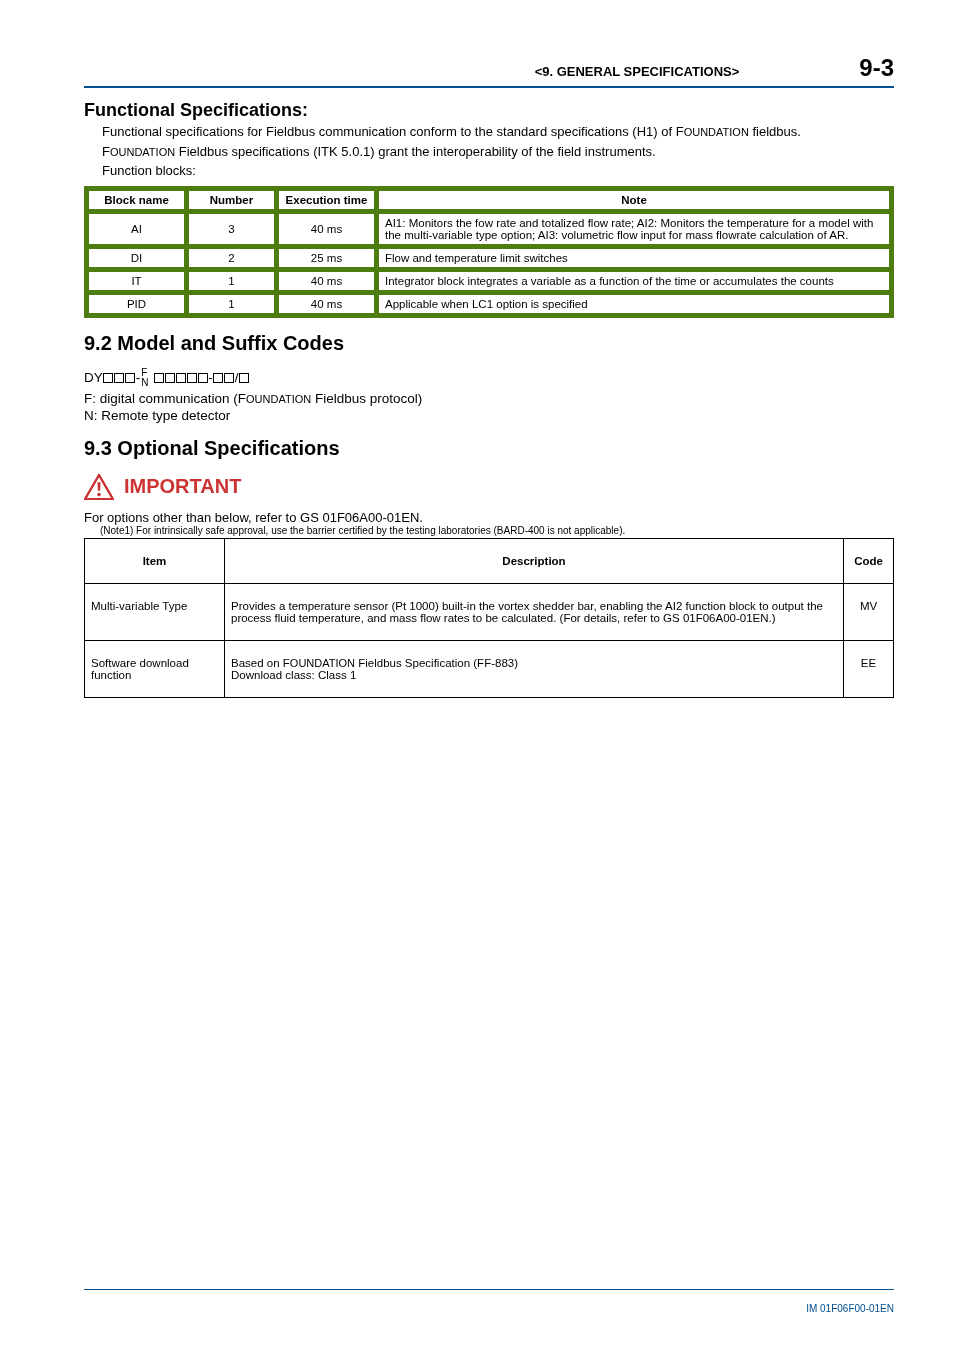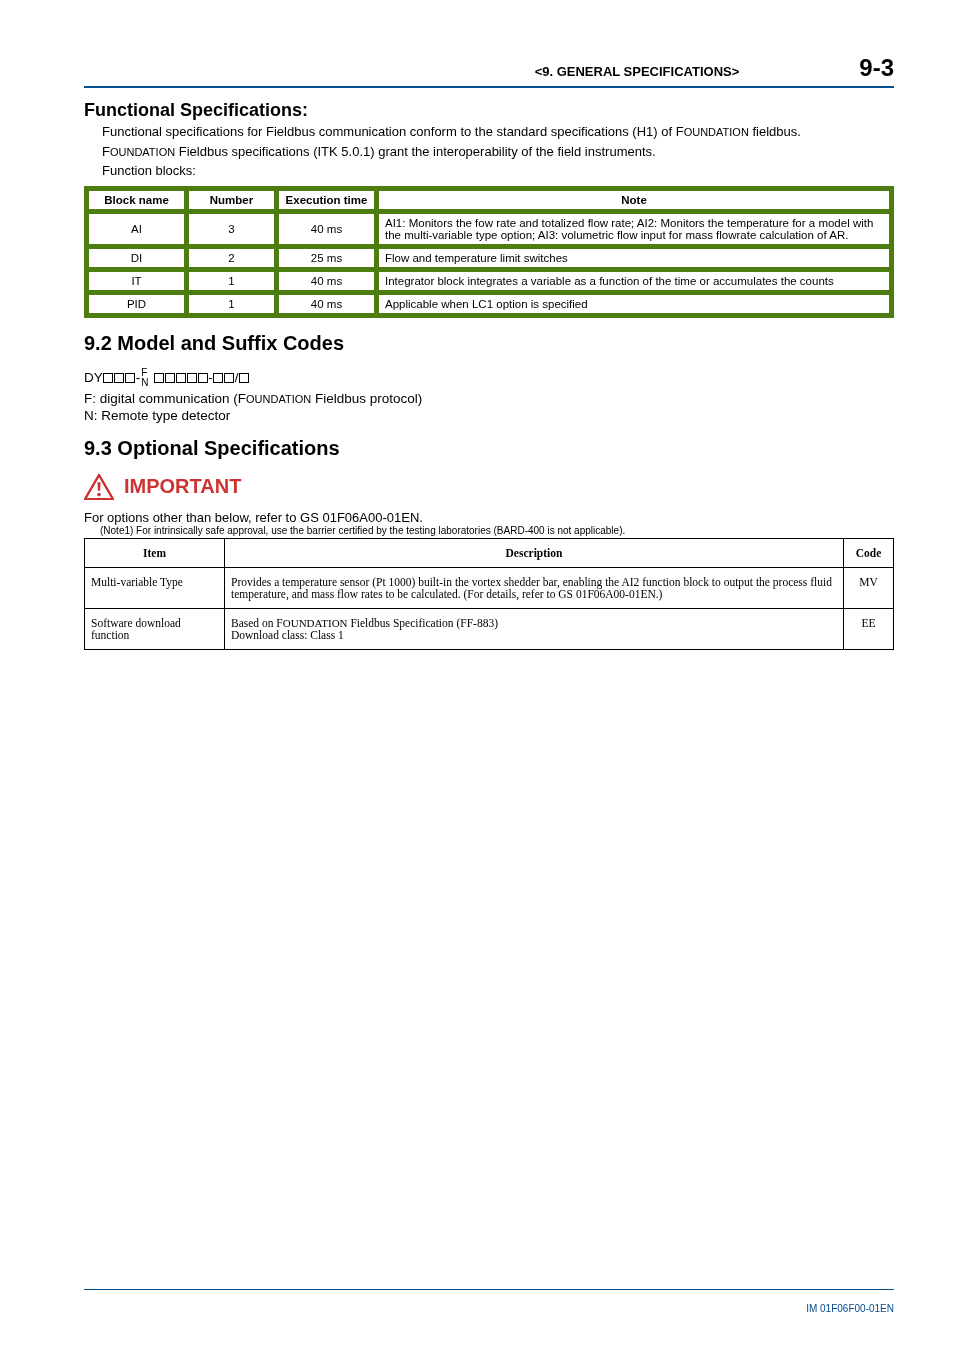--- a/index.html
+++ b/index.html
@@ -112,25 +112,24 @@
     font-size: 10px;
     margin-left: 16px;
     margin-bottom: 2px;
   }
   table.opts {
     width: 100%;
     border-collapse: collapse;
   }
   table.opts th, table.opts td {
     border: 1px solid #000;
-    padding: 8px 6px;
+    padding: 16px 6px;
     font-size: 11.5px;
     vertical-align: top;
     text-align: left;
-    font-family: Liberation Serif, serif;
   }
   table.opts th { font-weight: bold; text-align: center; }
   table.opts .col-item { width: 140px; }
   table.opts .col-code { width: 50px; text-align: center; }
   .footer {
     position: absolute;
     bottom: 36px;
     left: 84px;
     right: 60px;
     border-top: 1px solid #004f8f;

